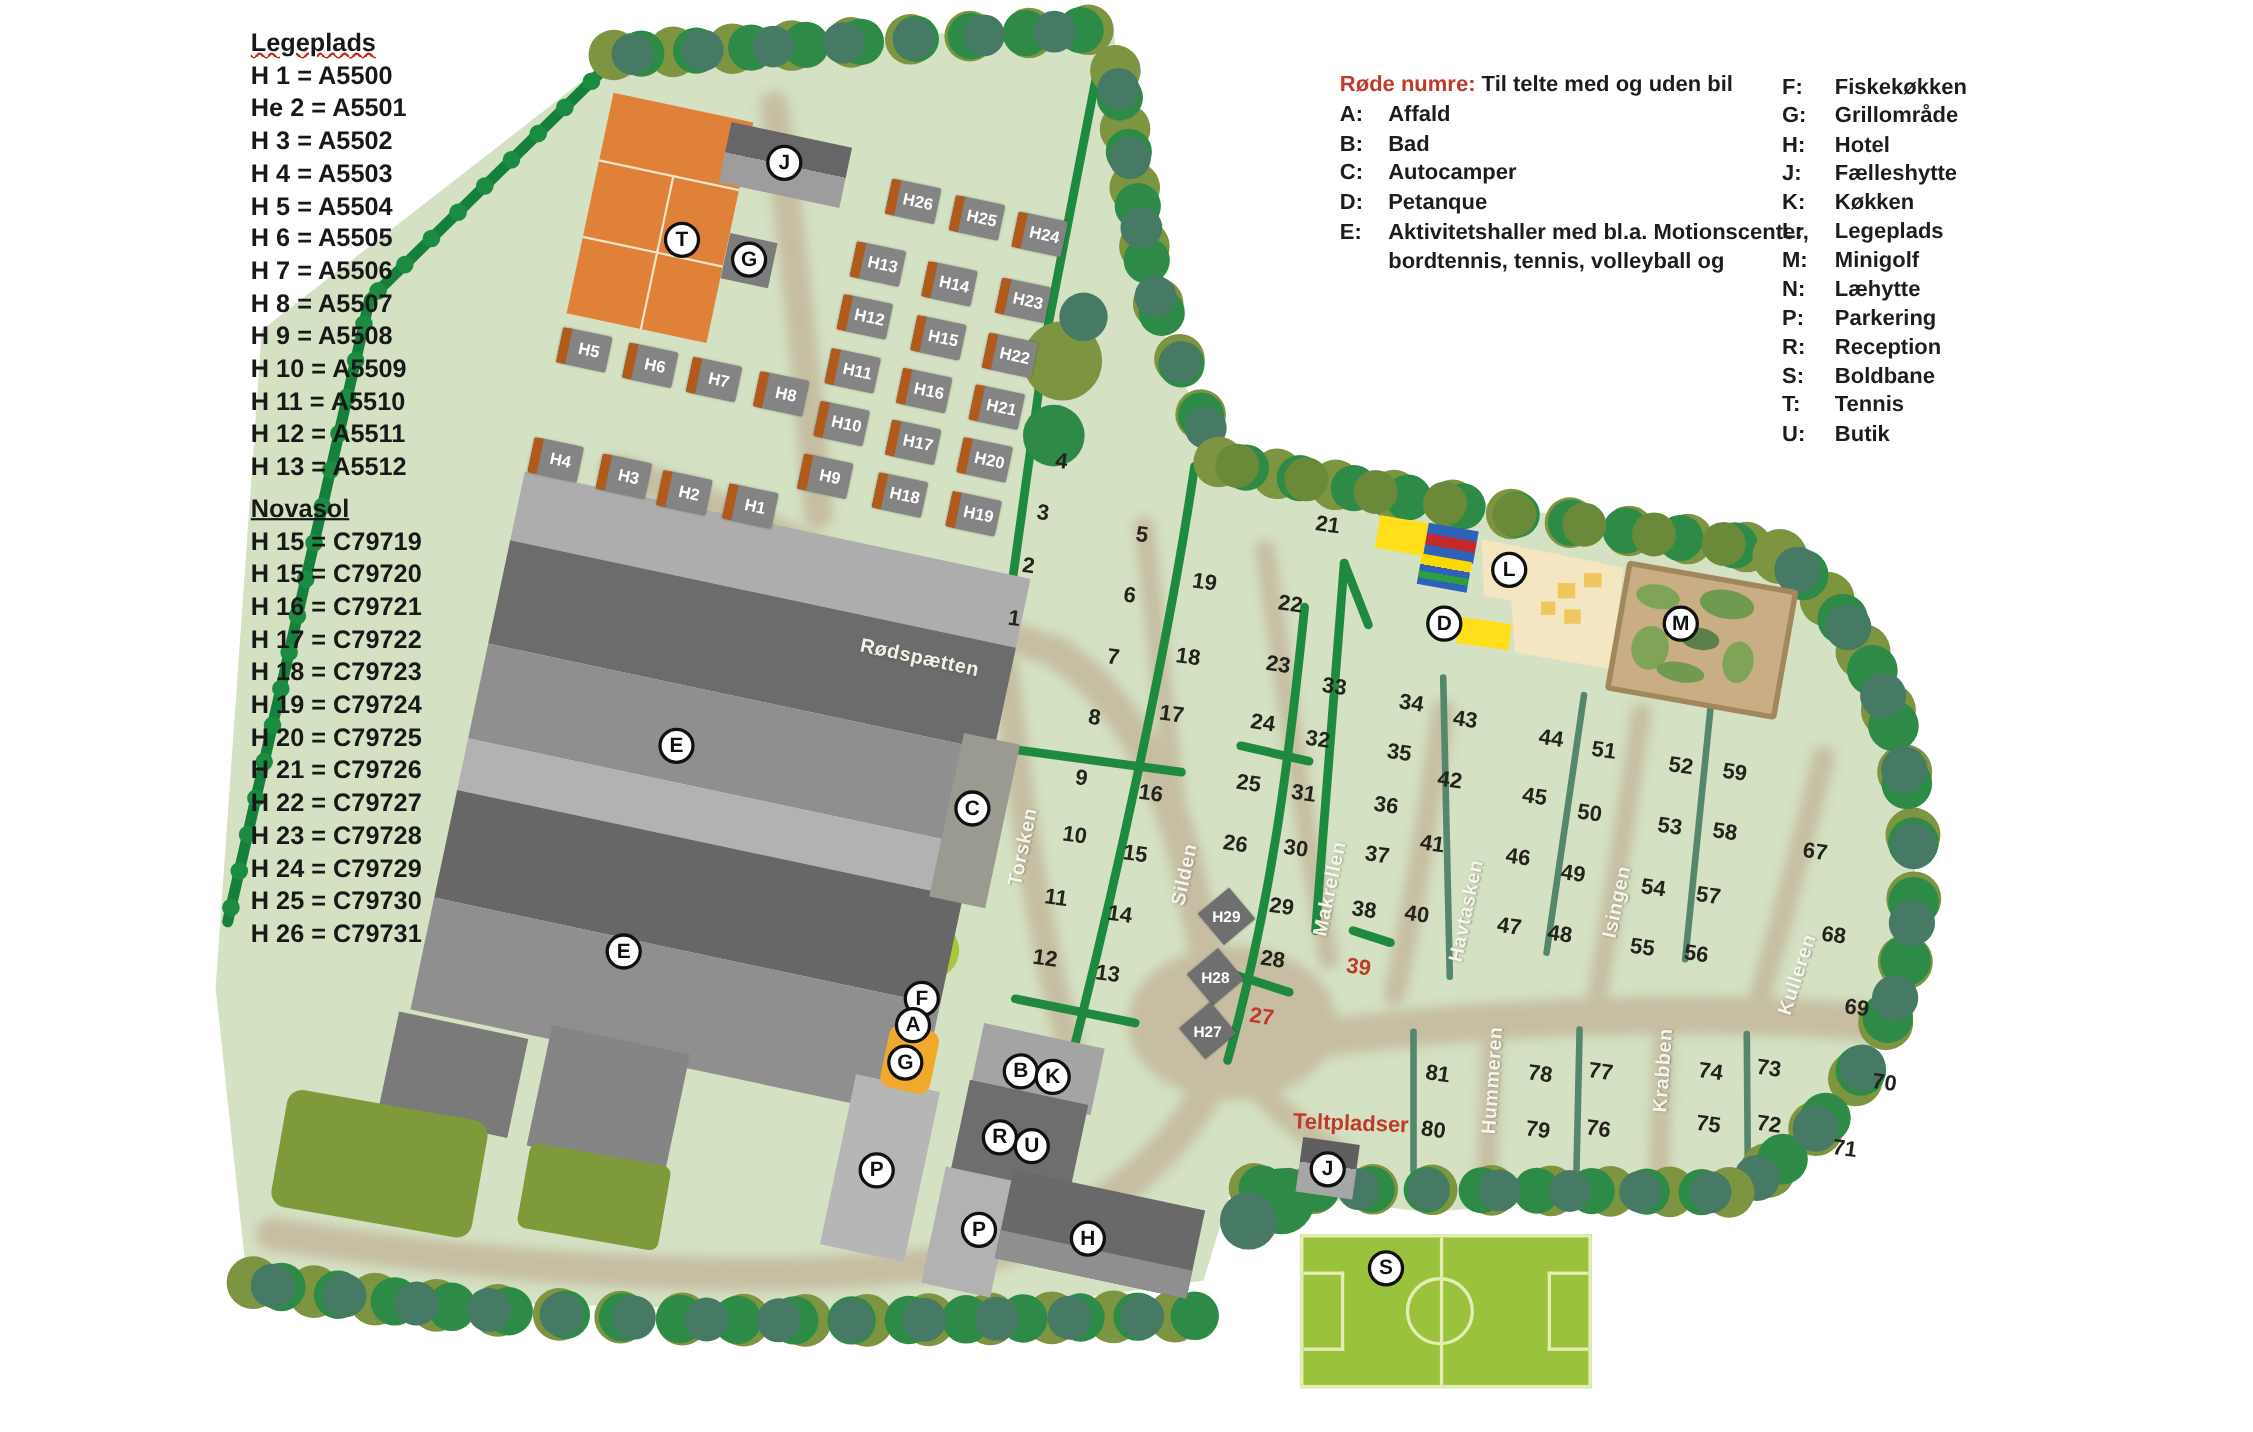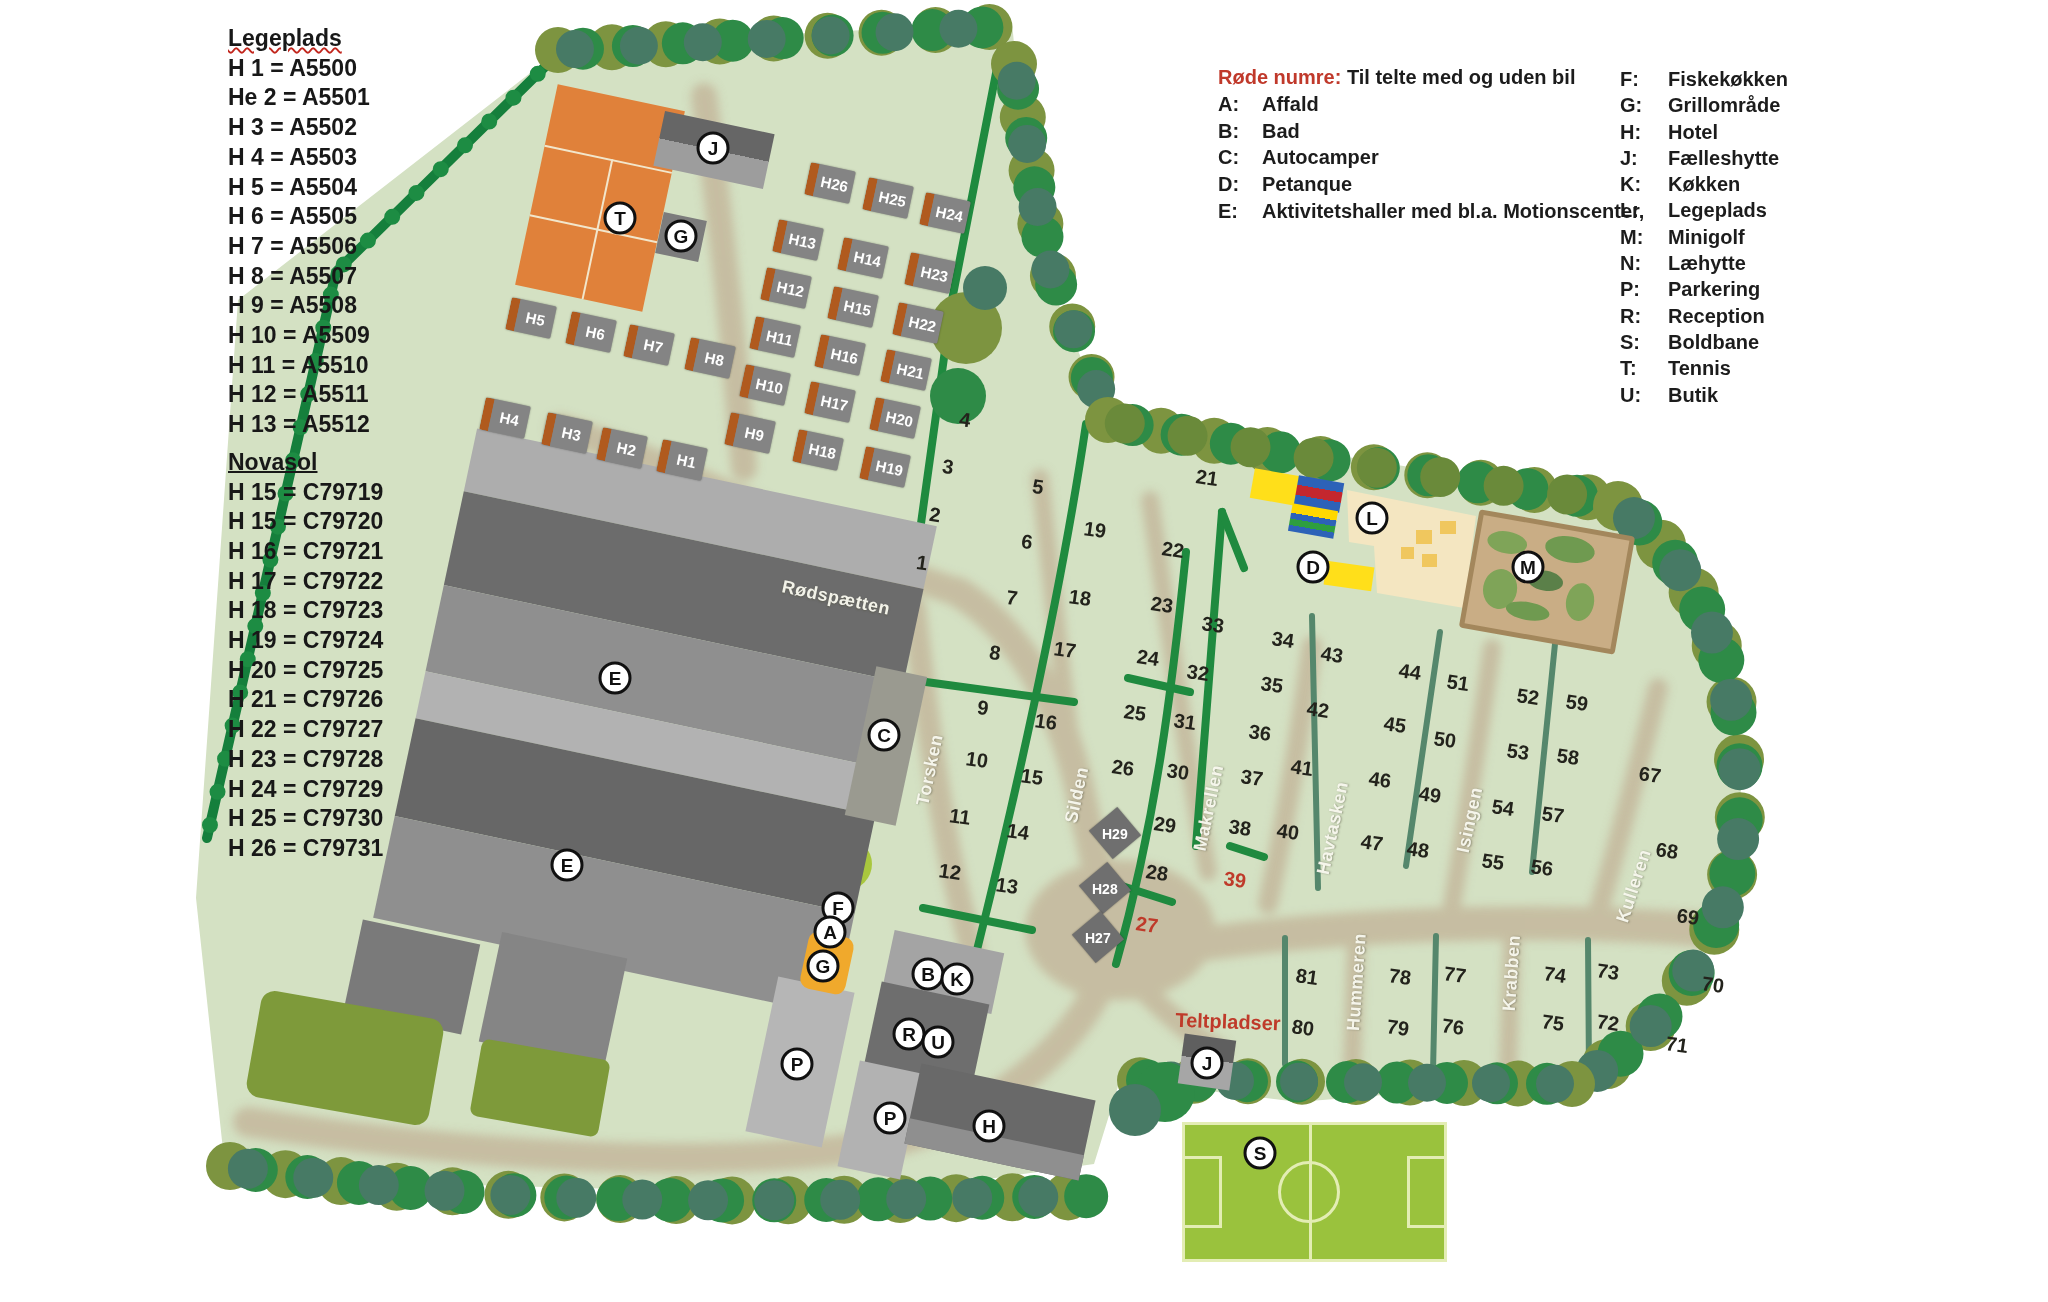--- a/index.html
+++ b/index.html
@@ -263,20 +263,21 @@
         <div>Autocamper</div>
       </div>
       <div class="lg-row">
         <div class="lg-key">D:</div>
         <div>Petanque</div>
       </div>
       <div class="lg-row">
         <div class="lg-key">E:</div>
         <div>Aktivitetshaller med bl.a. Motionscenter,</div>
       </div>
+      <div class="lg-extra">bordtennis, tennis, volleyball og</div>
     </div>
 </div>
 
 <div id="legend-right">
     <div class="lg-row">
       <div class="lg-key2">F:</div>
       <div>Fiskekøkken</div>
     </div>
     <div class="lg-row">
       <div class="lg-key2">G:</div>

